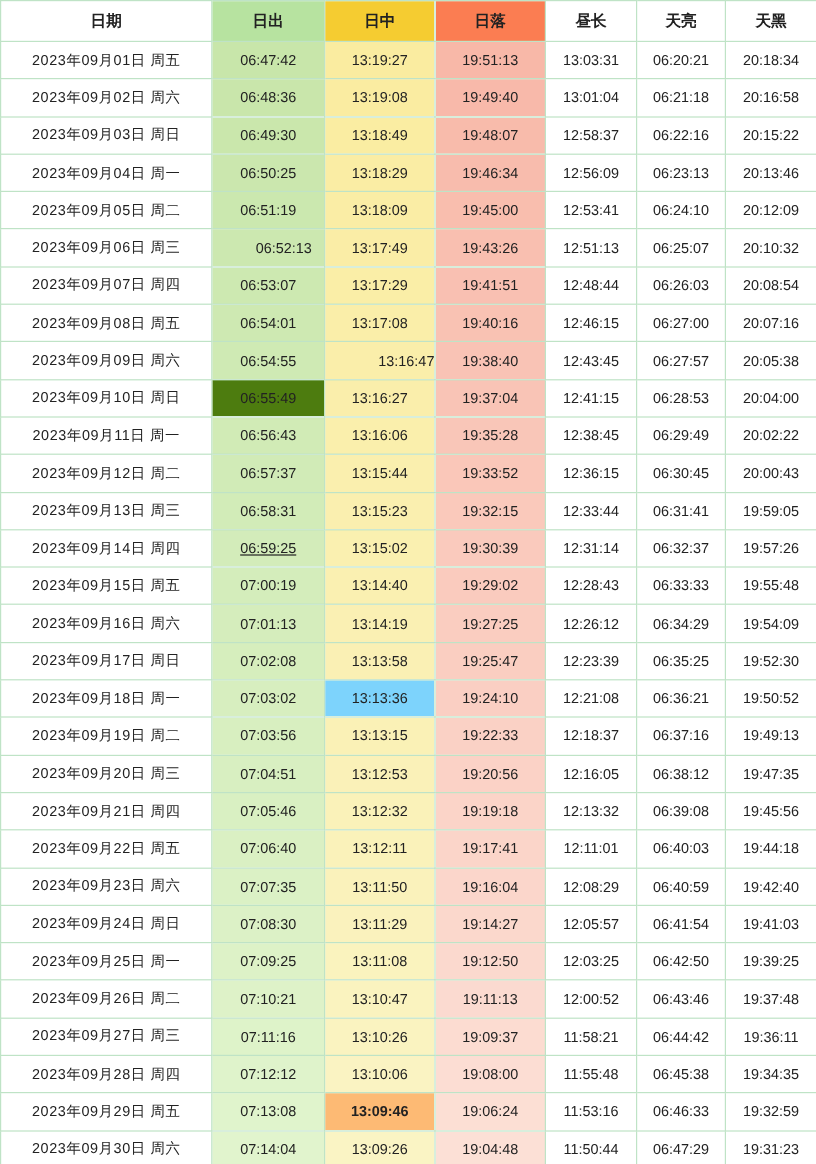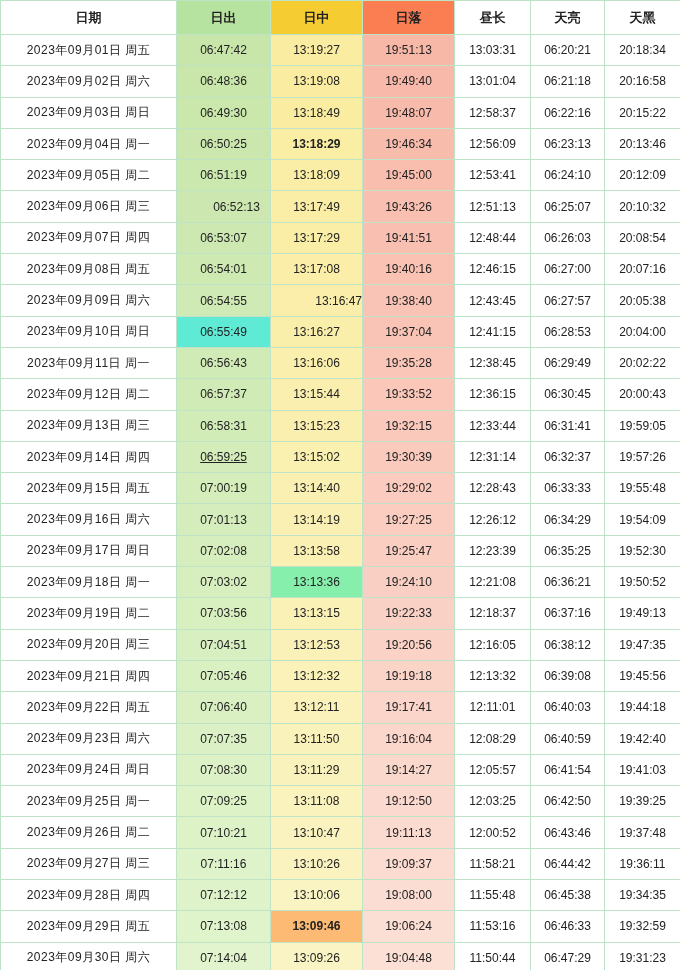--- a/index.html
+++ b/index.html
@@ -98,21 +98,21 @@
         <td class="d-rise" style="background: rgb(202, 231, 172);">06:49:30</td>
         <td class="d-noon" style="background: rgb(250, 237, 162);">13:18:49</td>
         <td class="d-set" style="background: rgb(248, 187, 171);">19:48:07</td>
         <td class="d-len">12:58:37</td>
         <td class="d-dawn">06:22:16</td>
         <td class="d-dusk">20:15:22</td>
       </tr>
       <tr>
         <td class="d-date">2023年09月04日 周一</td>
         <td class="d-rise" style="background: rgb(203, 231, 174);">06:50:25</td>
-        <td class="d-noon" style="background: rgb(250, 237, 164); font-weight: bold;">13:18:29</td>
+        <td class="d-noon" style="background: rgb(250, 237, 164);">13:18:29</td>
         <td class="d-set" style="background: rgb(248, 188, 173);">19:46:34</td>
         <td class="d-len">12:56:09</td>
         <td class="d-dawn">06:23:13</td>
         <td class="d-dusk">20:13:46</td>
       </tr>
       <tr>
         <td class="d-date">2023年09月05日 周二</td>
         <td class="d-rise" style="background: rgb(203, 232, 175);">06:51:19</td>
         <td class="d-noon" style="background: rgb(250, 237, 165);">13:18:09</td>
         <td class="d-set" style="background: rgb(249, 190, 174);">19:45:00</td>
@@ -151,21 +151,21 @@
         <td class="d-date">2023年09月09日 周六</td>
         <td class="d-rise" style="background: rgb(207, 234, 180);">06:54:55</td>
         <td class="d-noon" style="background: rgb(250, 238, 170); text-align: right;">13:16:47</td>
         <td class="d-set" style="background: rgb(249, 195, 181);">19:38:40</td>
         <td class="d-len">12:43:45</td>
         <td class="d-dawn">06:27:57</td>
         <td class="d-dusk">20:05:38</td>
       </tr>
       <tr>
         <td class="d-date">2023年09月10日 周日</td>
-        <td class="d-rise" style="background: #5eead4;">06:55:49</td>
+        <td class="d-rise" style="background: #4d7c0f;">06:55:49</td>
         <td class="d-noon" style="background: rgb(250, 238, 171);">13:16:27</td>
         <td class="d-set" style="background: rgb(249, 196, 182);">19:37:04</td>
         <td class="d-len">12:41:15</td>
         <td class="d-dawn">06:28:53</td>
         <td class="d-dusk">20:04:00</td>
       </tr>
       <tr>
         <td class="d-date">2023年09月11日 周一</td>
         <td class="d-rise" style="background: rgb(209, 235, 182);">06:56:43</td>
         <td class="d-noon" style="background: rgb(250, 239, 172);">13:16:06</td>
@@ -224,21 +224,21 @@
         <td class="d-rise" style="background: rgb(214, 238, 189);">07:02:08</td>
         <td class="d-noon" style="background: rgb(250, 240, 180);">13:13:58</td>
         <td class="d-set" style="background: rgb(250, 206, 193);">19:25:47</td>
         <td class="d-len">12:23:39</td>
         <td class="d-dawn">06:35:25</td>
         <td class="d-dusk">19:52:30</td>
       </tr>
       <tr>
         <td class="d-date">2023年09月18日 周一</td>
         <td class="d-rise" style="background: rgb(215, 238, 191);">07:03:02</td>
-        <td class="d-noon" style="background: #86efac; margin-left: 32px;">13:13:36</td>
+        <td class="d-noon" style="background: #7dd3fc; margin-left: 32px;">13:13:36</td>
         <td class="d-set" style="background: rgb(250, 207, 195);">19:24:10</td>
         <td class="d-len">12:21:08</td>
         <td class="d-dawn">06:36:21</td>
         <td class="d-dusk">19:50:52</td>
       </tr>
       <tr>
         <td class="d-date">2023年09月19日 周二</td>
         <td class="d-rise" style="background: rgb(216, 239, 192);">07:03:56</td>
         <td class="d-noon" style="background: rgb(250, 241, 182);">13:13:15</td>
         <td class="d-set" style="background: rgb(250, 209, 197); margin-left: 44px;">19:22:33</td>

